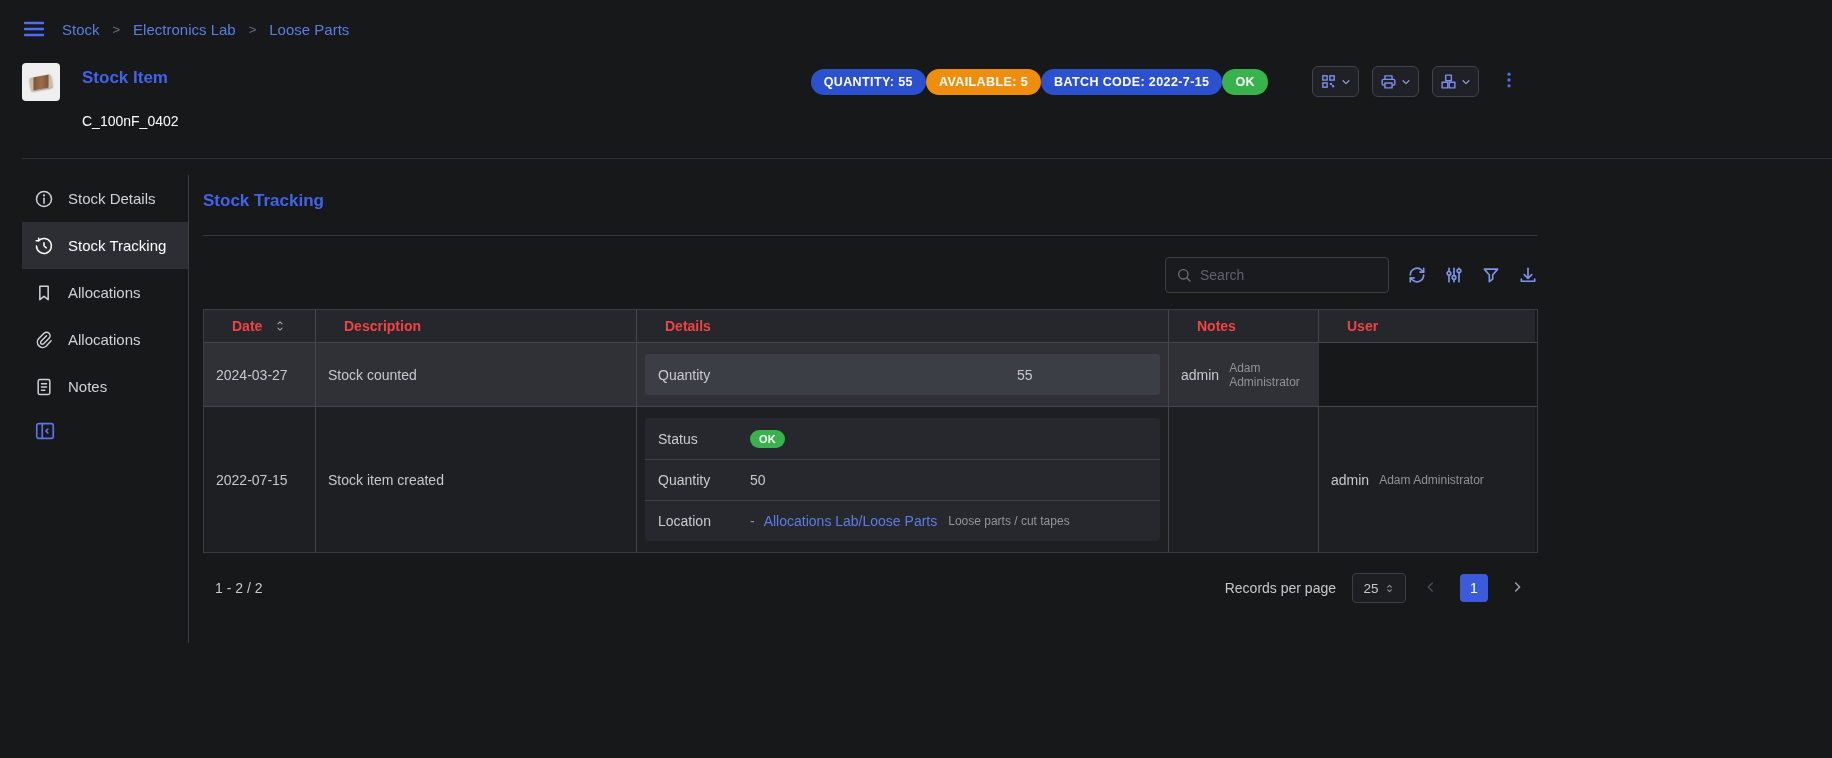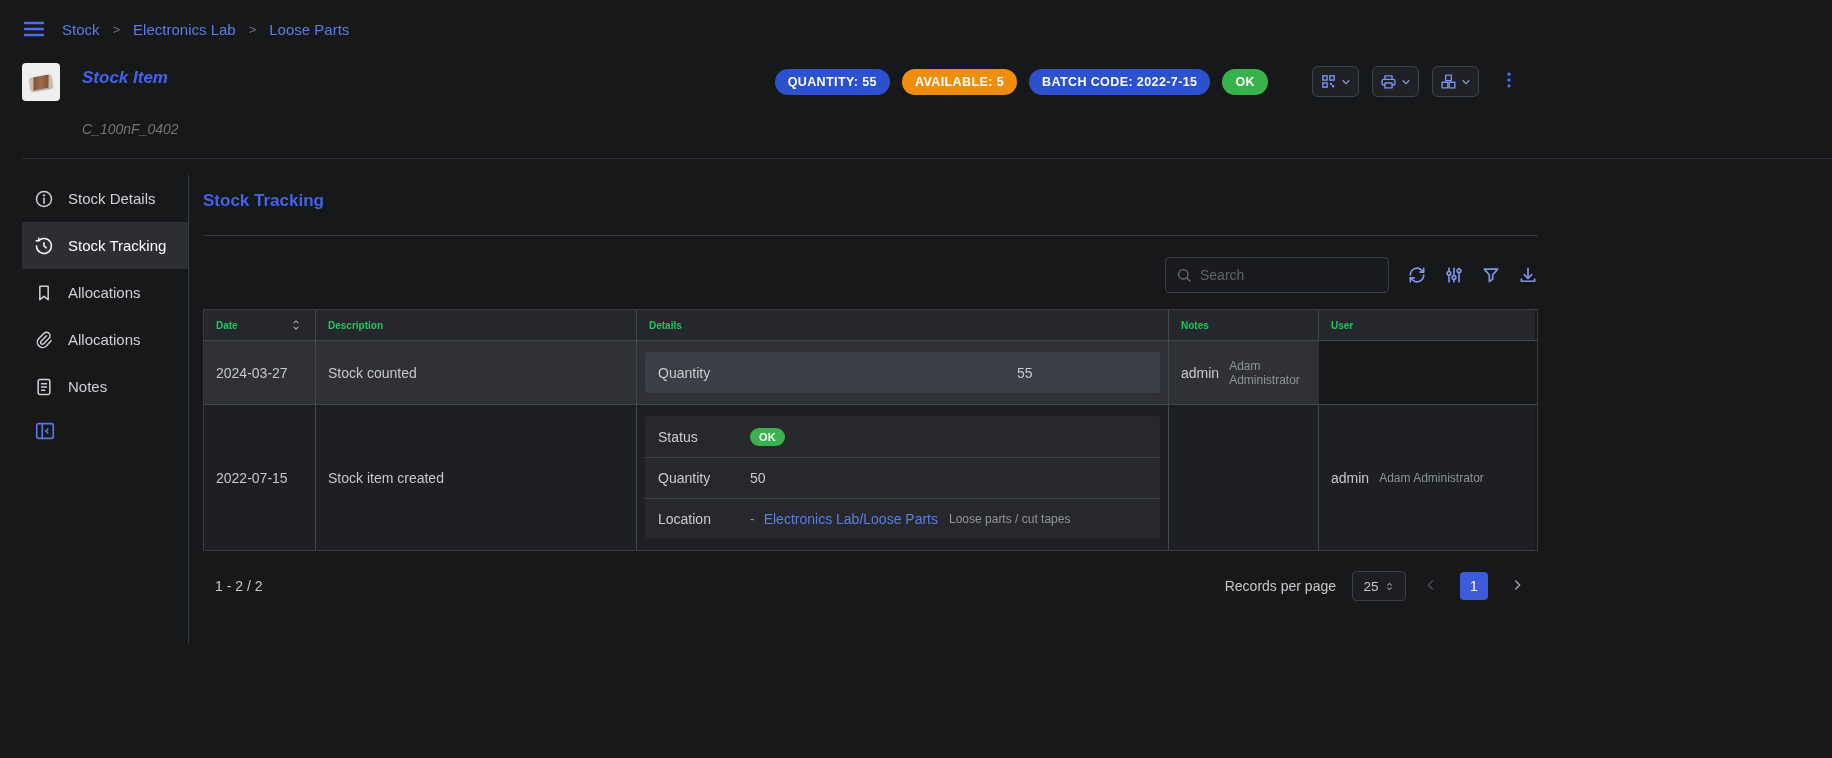--- a/index.html
+++ b/index.html
@@ -21,25 +21,25 @@
   .crumb { color:#5b7de3; text-decoration:none; }
   .crumb-sep { color:#6c6f75; font-size:13px; }
 
   
   .page-header { display:flex; align-items:flex-start; margin-top:16px; height:80px; }
   .thumb { width:38px; height:38px; background:#efefef; border-radius:4px; display:flex;
            align-items:center; justify-content:center; margin-top:3px; }
   .chip { width:22px; height:13px; border-radius:2px; transform:rotate(-10deg);
           background:linear-gradient(100deg,#cbbba6 0%,#cbbba6 17%,#7d5638 20%,#a06c45 50%,#7d5638 80%,#cbbba6 83%,#cbbba6 100%);
           box-shadow:0 1px 2px rgba(0,0,0,.45); }
-  .titles { margin-left:22px;font-style:italic; }
+  .titles { margin-left:22px; }
   .page-title { font-size:17px; font-weight:700; color:#4263eb; margin-top:8px; }
-  .page-subtitle { font-size:14px; color:#737373; margin-top:33px; }
+  .page-subtitle { font-size:14px; color:#ffffff; margin-top:25px; }
   .header-right { margin-left:auto; display:flex; align-items:center; gap:44px; margin-top:6px; }
-  .badges { display:flex; align-items:center; gap:12px; }
+  .badges { display:flex; align-items:center; }
   .badge { font-size:12.5px; font-weight:700; color:#fff; padding:6px 13px; border-radius:14px;
            letter-spacing:.4px; white-space:nowrap; }
   .actions { display:flex; align-items:center; gap:13px; }
   .icon-btn { width:47px; height:31px; background:#202127; border:1px solid #3f434b; border-radius:6px;
               display:flex; align-items:center; justify-content:center; gap:4px; }
   .btn-icon { width:17px; height:17px; color:#7b8ff0; display:inline-flex; }
   .btn-icon svg { width:17px; height:17px; }
   .btn-caret { width:10px; height:10px; color:#8d9ccc; display:inline-flex; }
   .btn-caret svg { width:10px; height:10px; }
   .dots-btn { background:none; border:none; width:22px; height:26px; color:#4c6ef5; display:inline-flex;
@@ -71,21 +71,21 @@
   .search input { flex:1; background:transparent; border:none; outline:none; color:#c1c2c5;
                   font-size:14px; font-family:inherit; min-width:0; }
   .search input::placeholder { color:#5f646b; }
   .toolbar-icons { display:flex; align-items:center; gap:17px; }
   .tool-btn { background:none; border:none; width:20px; height:20px; color:#7e95ea; display:inline-flex; }
   .tool-btn svg { width:20px; height:20px; }
 
   
   .table { margin-top:16px; width:1335px; border:1px solid #3a3c41; }
   .thead, .tr { display:grid; grid-template-columns:112px 321px 532px 150px 216px; }
-  .th { background:#26272c; padding:8px 12px; font-weight:700; font-size:10px; color:#22c55e;
+  .th { background:#26272c; padding:8px 28px; font-weight:700; font-size:14px; color:#ef4444;
         display:flex; align-items:center; border-right:1px solid #43464c; }
   .th:last-child { border-right:none; }
   .th-date { justify-content:space-between; }
   .sort-icon { width:14px; height:14px; color:#9a9da3; display:inline-flex; }
   .sort-icon svg { width:14px; height:14px; }
   .tr { border-top:1px solid #43464c; }
   .td { padding:0 12px; display:flex; align-items:center; font-size:14px; color:#c6c8ca;
         border-right:1px solid #43464c; }
   .td:last-child { border-right:none; }
   .row1 .td { background:#2f3136; }
@@ -377,21 +377,21 @@
                 <span class="dlabel" data-interactable="false">Status</span>
                 <span class="ok-pill" data-interactable="false" style="background: rgb(56, 178, 77);">OK</span>
               </div>
               <div class="detail-line" data-interactable="false">
                 <span class="dlabel" data-interactable="false">Quantity</span>
                 <span class="dvalue" data-interactable="false">50</span>
               </div>
               <div class="detail-line" data-interactable="false">
                 <span class="dlabel" data-interactable="false">Location</span>
                 <span class="loc-dash" data-interactable="false">-</span>
-                <a class="loc-link" data-interactable="true">Electronics Lab/Loose Parts</a>
+                <a class="loc-link" data-interactable="true">Allocations Lab/Loose Parts</a>
                 <span class="loc-note" data-interactable="false">Loose parts / cut tapes</span>
               </div>
             </div>
           </div>
           <div class="td" data-interactable="false"></div>
           <div class="td td-user" data-interactable="false">
             <span class="uname" data-interactable="false">admin</span>
             <span class="ufull" data-interactable="false">Adam Administrator</span>
           </div>
         </div>

